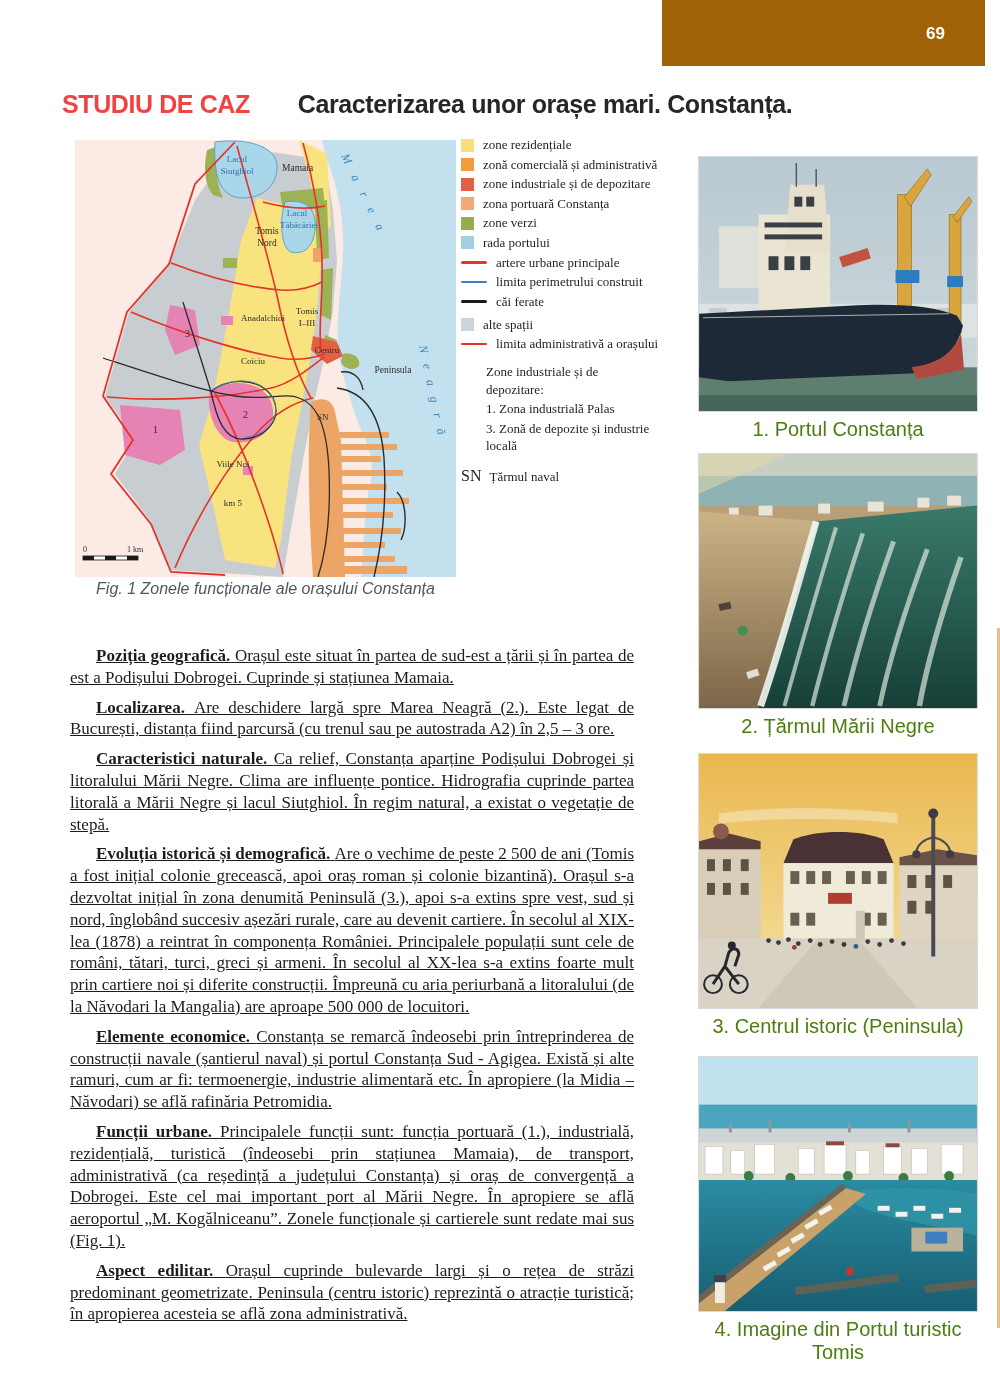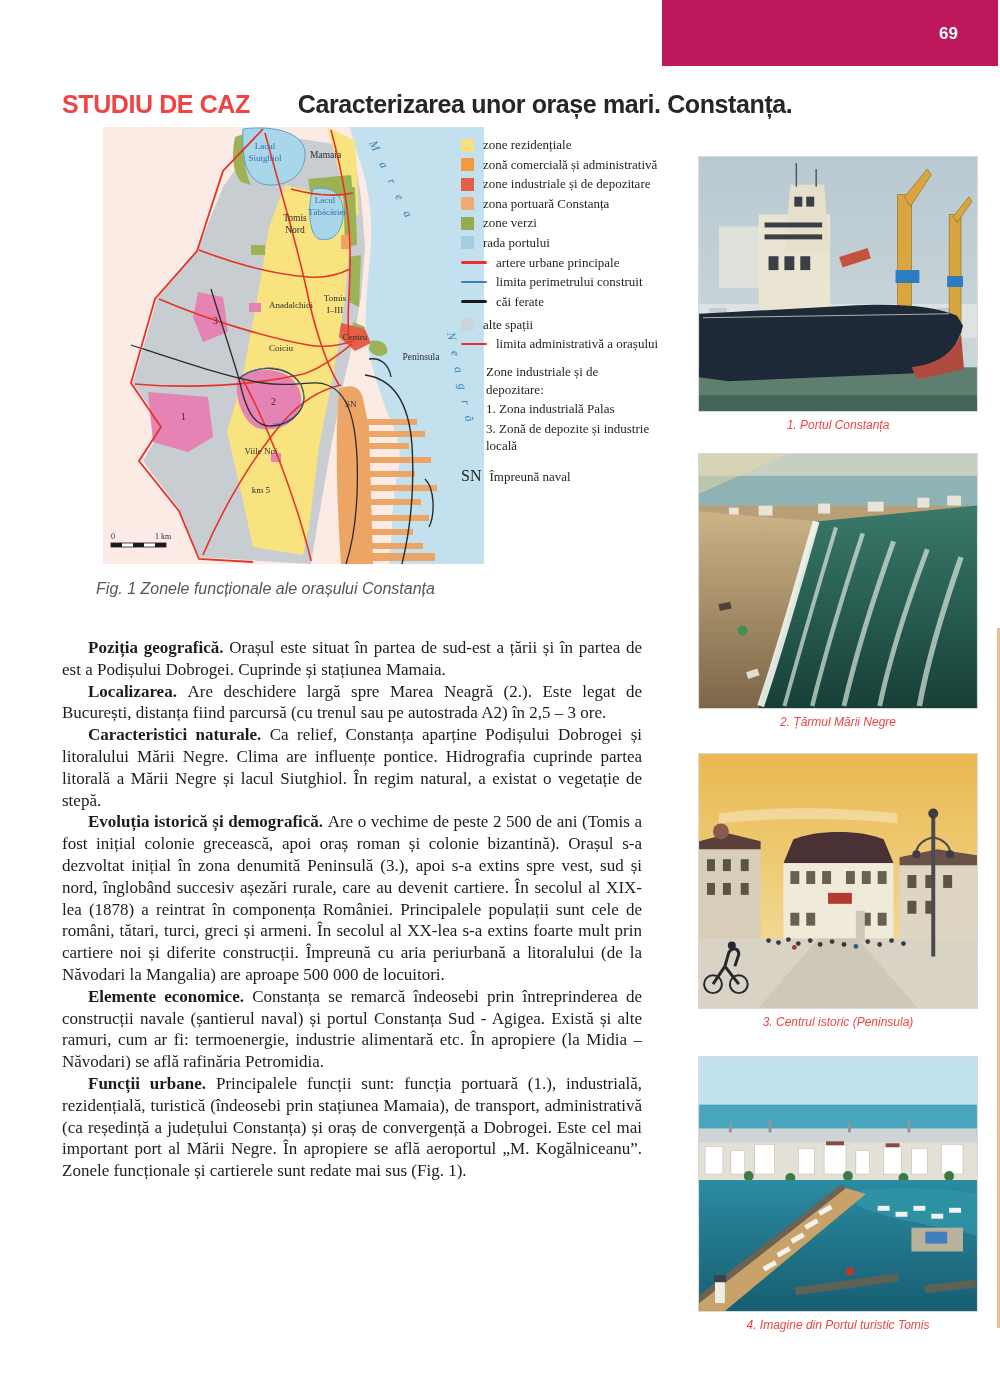--- a/index.html
+++ b/index.html
@@ -1,27 +1,27 @@
 <!DOCTYPE html>
 <html><head>
 <meta charset="utf-8">
 <style>
   html,body{margin:0;padding:0;}
   body{
     width:1000px;height:1390px;position:relative;background:#ffffff;
     font-family:"Liberation Sans",sans-serif;overflow:hidden;
   }
   
-  .header-bar{position:absolute;left:662px;top:0;width:336px;height:66px;background:#be185d;}
+  .header-bar{position:absolute;left:662px;top:0;width:299px;height:66px;background:#a16207;padding-left:24px;}
   .page-num{position:absolute;right:40px;top:24px;color:#ffffff;font-weight:bold;font-size:17px;}
   .title-row{position:absolute;left:62px;top:90px;width:900px;font-size:25px;font-weight:bold;letter-spacing:-0.4px;}
   .title-kicker{color:#ef4444;margin-right:16px;}
   .title-main{color:#262626;margin-left:32px;}
   
-  .map-wrap{position:absolute;left:75px;top:127px;width:381px;height:437px;margin-left:28px;}
+  .map-wrap{position:absolute;left:75px;top:140px;width:381px;height:437px;}
   .map-wrap svg{display:block;}
   .map-label{font-family:"Liberation Serif",serif;fill:#2d2d2d;}
   .map-label.blue{fill:#2f6fae;}
   .sea-label{font-family:"Liberation Serif",serif;font-style:italic;fill:#3a86b8;}
   .fig-caption{position:absolute;left:75px;top:580px;width:381px;text-align:center;
     font-style:italic;color:#55565a;font-size:16px;}
   
   .legend{position:absolute;left:461px;top:138px;width:198px;
     font-family:"Liberation Serif",serif;font-size:13px;color:#1f1f1f;}
   .lg-row{display:flex;align-items:center;margin-bottom:5.6px;min-height:13px;}
@@ -31,27 +31,27 @@
   .chip.line.thin{height:2px;}
   .lg-label{line-height:14px;}
   .lg-sub{margin-top:12px;padding-left:25px;line-height:17.5px;width:165px;}
   .lg-sub .sub-item{margin-top:2px;}
   .sn-row{margin-top:12px;display:flex;align-items:baseline;}
   .sn-abbr{font-size:16px;margin-right:8px;}
   
   .article{position:absolute;left:62px;top:637px;width:580px;
     font-family:"Liberation Serif",serif;font-size:17px;line-height:21.8px;
     text-align:justify;color:#1c1c1e;}
-  .article p{margin:0;text-indent:26px;}
+  .article p{margin:8px;text-indent:26px;text-decoration:underline;}
   .article .lead{font-weight:bold;}
   .article .lead::after{content:" ";}
   
   .figure{position:absolute;left:658px;width:280px;}
   .figure svg{display:block;border:1px solid #d8d8d8;box-sizing:border-box;}
-  .photo-caption{margin-top:6px;text-align:center;font-style:italic;color:#ef4444;font-size:12px;}
+  .photo-caption{margin-top:6px;text-align:center;color:#4d7c0f;font-size:20px;}
   .edge-strip{position:absolute;right:0;top:628px;width:3px;height:700px;background:#e8bd92;}
 </style>
 </head>
 <body>
 
 <div class="header-bar">
   <span class="page-num">69</span>
 </div>
 
 <div class="title-row">
@@ -216,31 +216,32 @@
       <span class="lg-label">limita administrativă a orașului</span>
     </div>
 
   <div class="lg-sub">
     <div>Zone industriale și de depozitare:</div>
     <div class="sub-item">1. Zona industrială Palas</div>
     <div class="sub-item">3. Zonă de depozite și industrie locală</div>
   </div>
   <div class="sn-row">
     <span class="sn-abbr">SN</span>
-    <span>Împreună naval</span>
+    <span>Țărmul naval</span>
   </div>
 </div>
 
 <div class="article">
   <p><b class="lead">Poziția geografică.</b><span>Orașul este situat în partea de sud-est a țării și în partea de est a Podișului Dobrogei. Cuprinde și stațiunea Mamaia.</span></p>
   <p><b class="lead">Localizarea.</b><span>Are deschidere largă spre Marea Neagră (2.). Este legat de București, distanța fiind parcursă (cu trenul sau pe autostrada A2) în 2,5 – 3 ore.</span></p>
   <p><b class="lead">Caracteristici naturale.</b><span>Ca relief, Constanța aparține Podișului Dobrogei și litoralului Mării Negre. Clima are influențe pontice. Hidrografia cuprinde partea litorală a Mării Negre și lacul Siutghiol. În regim natural, a existat o vegetație de stepă.</span></p>
   <p><b class="lead">Evoluția istorică și demografică.</b><span>Are o vechime de peste 2 500 de ani (Tomis a fost inițial colonie grecească, apoi oraș roman și colonie bizantină). Orașul s-a dezvoltat inițial în zona denumită Peninsulă (3.), apoi s-a extins spre vest, sud și nord, înglobând succesiv așezări rurale, care au devenit cartiere. În secolul al XIX-lea (1878) a reintrat în componența României. Principalele populații sunt cele de români, tătari, turci, greci și armeni. În secolul al XX-lea s-a extins foarte mult prin cartiere noi și diferite construcții. Împreună cu aria periurbană a litoralului (de la Năvodari la Mangalia) are aproape 500 000 de locuitori.</span></p>
   <p><b class="lead">Elemente economice.</b><span>Constanța se remarcă îndeosebi prin întreprinderea de construcții navale (șantierul naval) și portul Constanța Sud - Agigea. Există și alte ramuri, cum ar fi: termoenergie, industrie alimentară etc. În apropiere (la Midia – Năvodari) se află rafinăria Petromidia.</span></p>
   <p><b class="lead">Funcții urbane.</b><span>Principalele funcții sunt: funcția portuară (1.), industrială, rezidențială, turistică (îndeosebi prin stațiunea Mamaia), de transport, administrativă (ca reședință a județului Constanța) și oraș de convergență a Dobrogei. Este cel mai important port al Mării Negre. În apropiere se află aeroportul „M. Kogălniceanu”. Zonele funcționale și cartierele sunt redate mai sus (Fig. 1).</span></p>
+  <p><b class="lead">Aspect edilitar.</b><span>Orașul cuprinde bulevarde largi și o rețea de străzi predominant geometrizate. Peninsula (centru istoric) reprezintă o atracție turistică; în apropierea acesteia se află zona administrativă.</span></p>
 </div>
 
 <figure class="figure" style="top:140px">
   <svg width="280" height="256" viewBox="0 0 280 256">
     <defs>
       <linearGradient id="p1sky" x1="0" y1="0" x2="0" y2="1">
         <stop offset="0" stop-color="#b9c9d2"></stop>
           <stop offset="1" stop-color="#cfd9da"></stop>
       </linearGradient>
     </defs>

